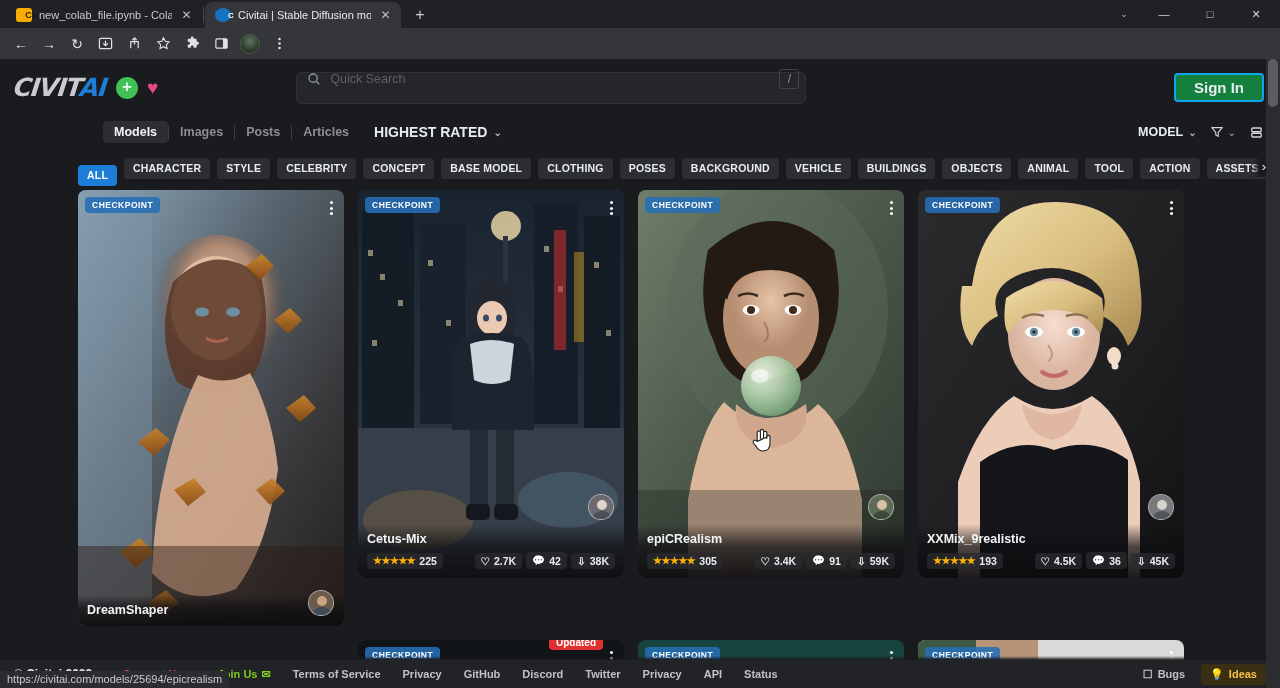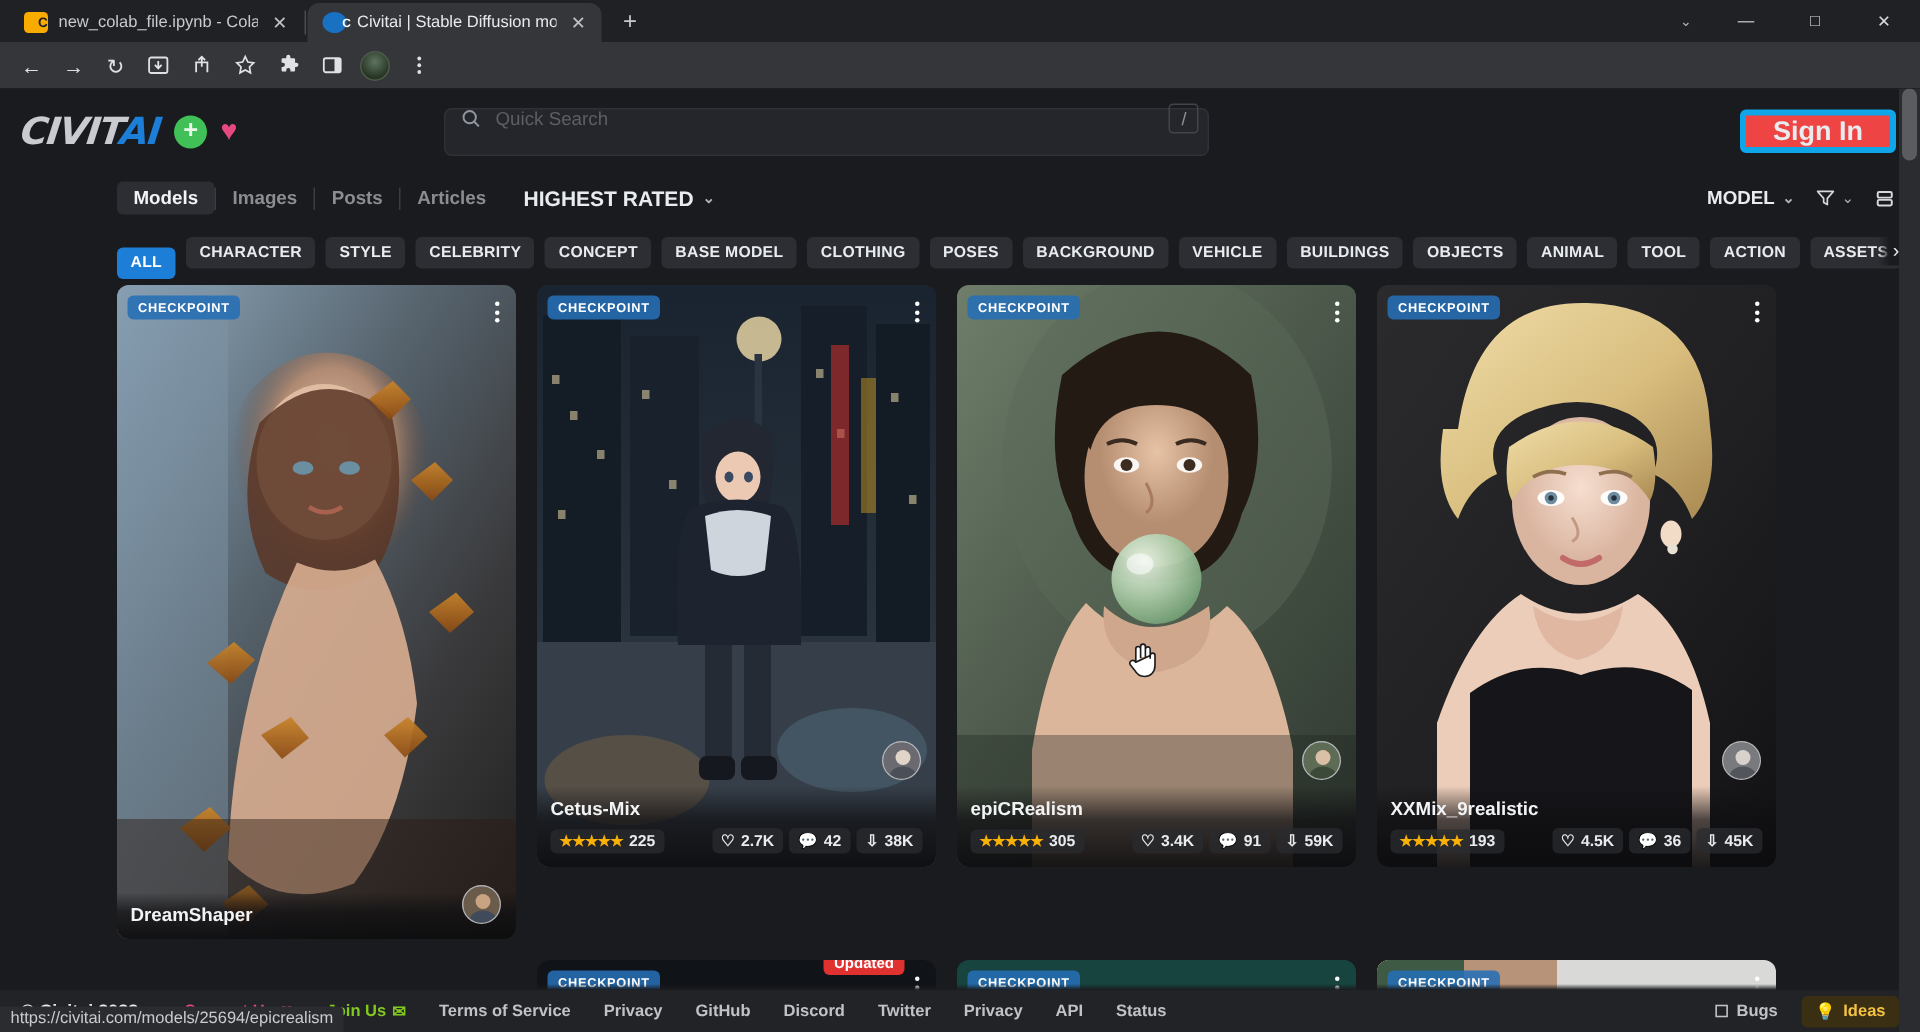--- a/index.html
+++ b/index.html
@@ -198,34 +198,35 @@
   .kbd-slash {
     width: 20px; height: 20px;
     border: 1px solid #424449;
     border-radius: 3px;
     display: flex; align-items: center; justify-content: center;
     color: #909296; font-size: 12px;
   }
   .signin-btn {
     margin-left: auto;
     height: 29px; padding: 0 18px;
-    background: #ef4444;
-    border: 4px solid #0ea5e9;
+    background: #15803d;
+    border: 2px solid #0ea5e9;
     border-radius: 4px;
     color: #e9ecef;
-    font-size: 18px; font-weight: 600;
+    font-size: 15px; font-weight: 600;
     display: flex; align-items: center;
   }
 
   
   .nav-row {
     height: 32px;
     display: flex; align-items: center;
     padding: 0 16px 0 78px;
     gap: 0;
+    margin-left: 25px;
   }
   .nav-tabs { display: flex; align-items: center; }
   .nav-tab {
     font-size: 12.5px; font-weight: 700;
     color: #8b8d91;
     padding: 4px 11px;
     border-radius: 4px;
   }
   .nav-tab.active { background: #2c2e33; color: #f1f3f5; }
   .nav-divider { width: 1px; height: 15px; background: #3b3d42; }

